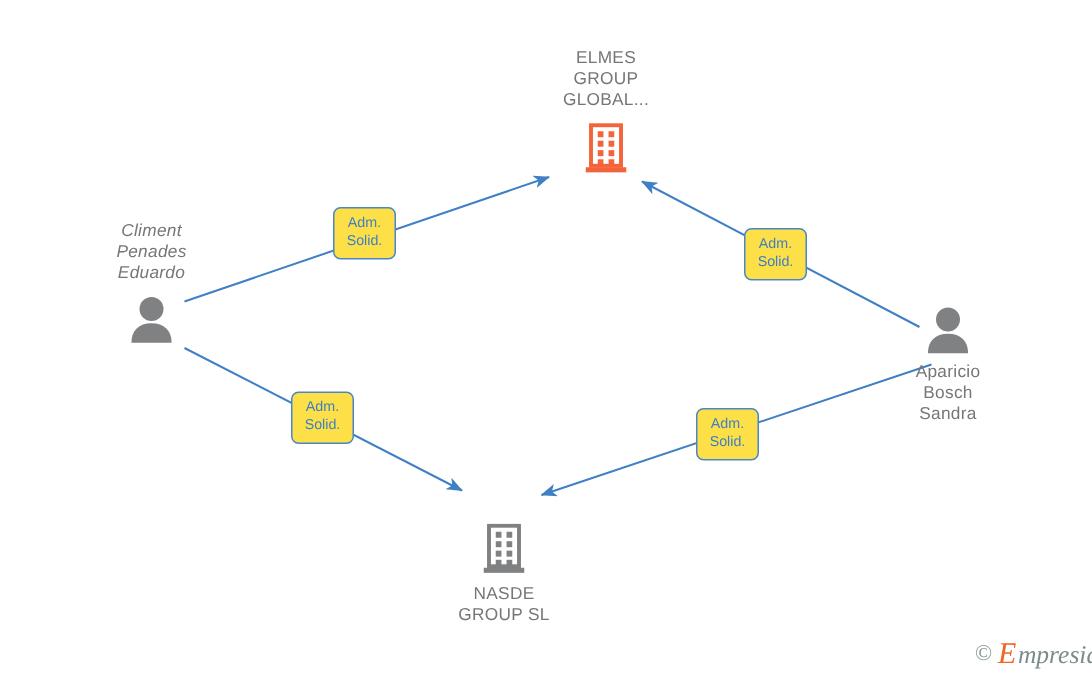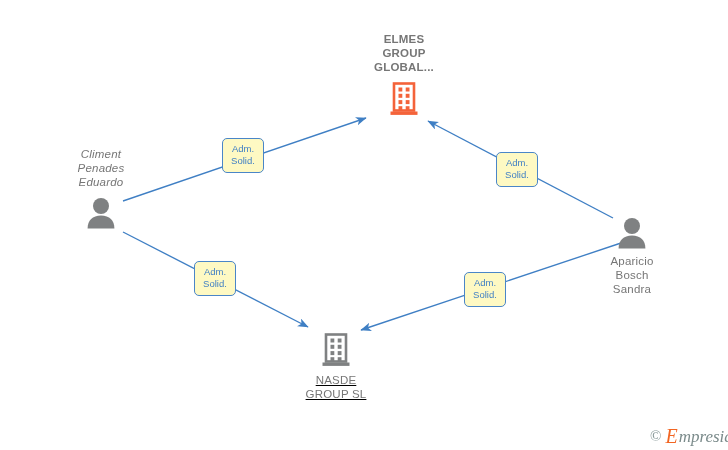--- a/index.html
+++ b/index.html
@@ -38,21 +38,21 @@
   }
   .icon-wrap {
     display: flex;
     align-items: center;
     justify-content: center;
   }
   .edge-label {
     position: absolute;
     border: 1px solid #4a86c8;
     border-radius: 5px;
-    background: #fef9c3;
+    background: #fde047;
     color: #3f7fc4;
     font-size: 9.5px;
     line-height: 12px;
     font-family: "Liberation Sans", sans-serif;
     padding: 4px 7px 5px 7px;
     text-align: center;
     white-space: pre-line;
     box-sizing: border-box;
   }
   .watermark {
@@ -98,21 +98,21 @@
 
     <line x1="123" y1="201" x2="366" y2="118" stroke="#3f7fc4" stroke-width="1.35" marker-end="url(#arrow)"></line>
 
     <line x1="613" y1="218" x2="428" y2="121" stroke="#3f7fc4" stroke-width="1.35" marker-end="url(#arrow)"></line>
 
     <line x1="123" y1="232" x2="308" y2="327" stroke="#3f7fc4" stroke-width="1.35" marker-end="url(#arrow)"></line>
 
     <line x1="621" y1="243" x2="361" y2="330" stroke="#3f7fc4" stroke-width="1.35" marker-end="url(#arrow)"></line>
   </svg>
 
-  <div class="node" style="left:344px; top:32px; width:120px;font-weight:bold;">
+  <div class="node" style="left:344px; top:32px; width:120px;">
     <div class="node-label">ELMES
 GROUP
 GLOBAL...</div>
     <div class="icon-wrap" style="height:38px; margin-top:6px;">
       <svg width="28" height="34" viewBox="0 0 28 34">
         <rect x="4" y="1.5" width="20" height="27" fill="none" stroke="#f4633a" stroke-width="2.6"></rect>
         <rect x="8.5" y="5.5" width="3.8" height="4" fill="#f4633a"></rect>
         <rect x="15.7" y="5.5" width="3.8" height="4" fill="#f4633a"></rect>
         <rect x="8.5" y="11.8" width="3.8" height="4" fill="#f4633a"></rect>
         <rect x="15.7" y="11.8" width="3.8" height="4" fill="#f4633a"></rect>
@@ -130,33 +130,33 @@
 Penades
 Eduardo</div>
     <div class="icon-wrap" style="height:36px; margin-top:6px;">
       <svg width="34" height="32" viewBox="0 0 34 32">
         <circle cx="17" cy="9" r="8" fill="#7f8182"></circle>
         <path d="M17 18.5 C8.5 18.5 3.6 23.4 3.6 31.5 L30.4 31.5 C30.4 23.4 25.5 18.5 17 18.5 Z" fill="#7f8182"></path>
       </svg>
     </div>
   </div>
 
-  <div class="node" style="left:572px; top:216px; width:120px;">
+  <div class="node" style="left:572px; top:203px; width:120px;">
     <div class="icon-wrap" style="height:34px;">
       <svg width="34" height="32" viewBox="0 0 34 32">
         <circle cx="17" cy="9" r="8" fill="#7f8182"></circle>
         <path d="M17 18.5 C8.5 18.5 3.6 23.4 3.6 31.5 L30.4 31.5 C30.4 23.4 25.5 18.5 17 18.5 Z" fill="#7f8182"></path>
       </svg>
     </div>
     <div class="node-label" style="margin-top:4px;">Aparicio
 Bosch
 Sandra</div>
   </div>
 
-  <div class="node" style="left:276px; top:332px; width:120px;text-decoration:underline;">
+  <div class="node" style="left:276px; top:348px; width:120px;">
     <div class="icon-wrap" style="height:36px;">
       <svg width="28" height="34" viewBox="0 0 28 34">
         <rect x="4" y="1.5" width="20" height="27" fill="none" stroke="#7f8182" stroke-width="2.6"></rect>
         <rect x="8.5" y="5.5" width="3.8" height="4" fill="#7f8182"></rect>
         <rect x="15.7" y="5.5" width="3.8" height="4" fill="#7f8182"></rect>
         <rect x="8.5" y="11.8" width="3.8" height="4" fill="#7f8182"></rect>
         <rect x="15.7" y="11.8" width="3.8" height="4" fill="#7f8182"></rect>
         <rect x="8.5" y="18.1" width="3.8" height="4" fill="#7f8182"></rect>
         <rect x="15.7" y="18.1" width="3.8" height="4" fill="#7f8182"></rect>
         <rect x="8.5" y="24.2" width="3.8" height="4.3" fill="#7f8182"></rect>

